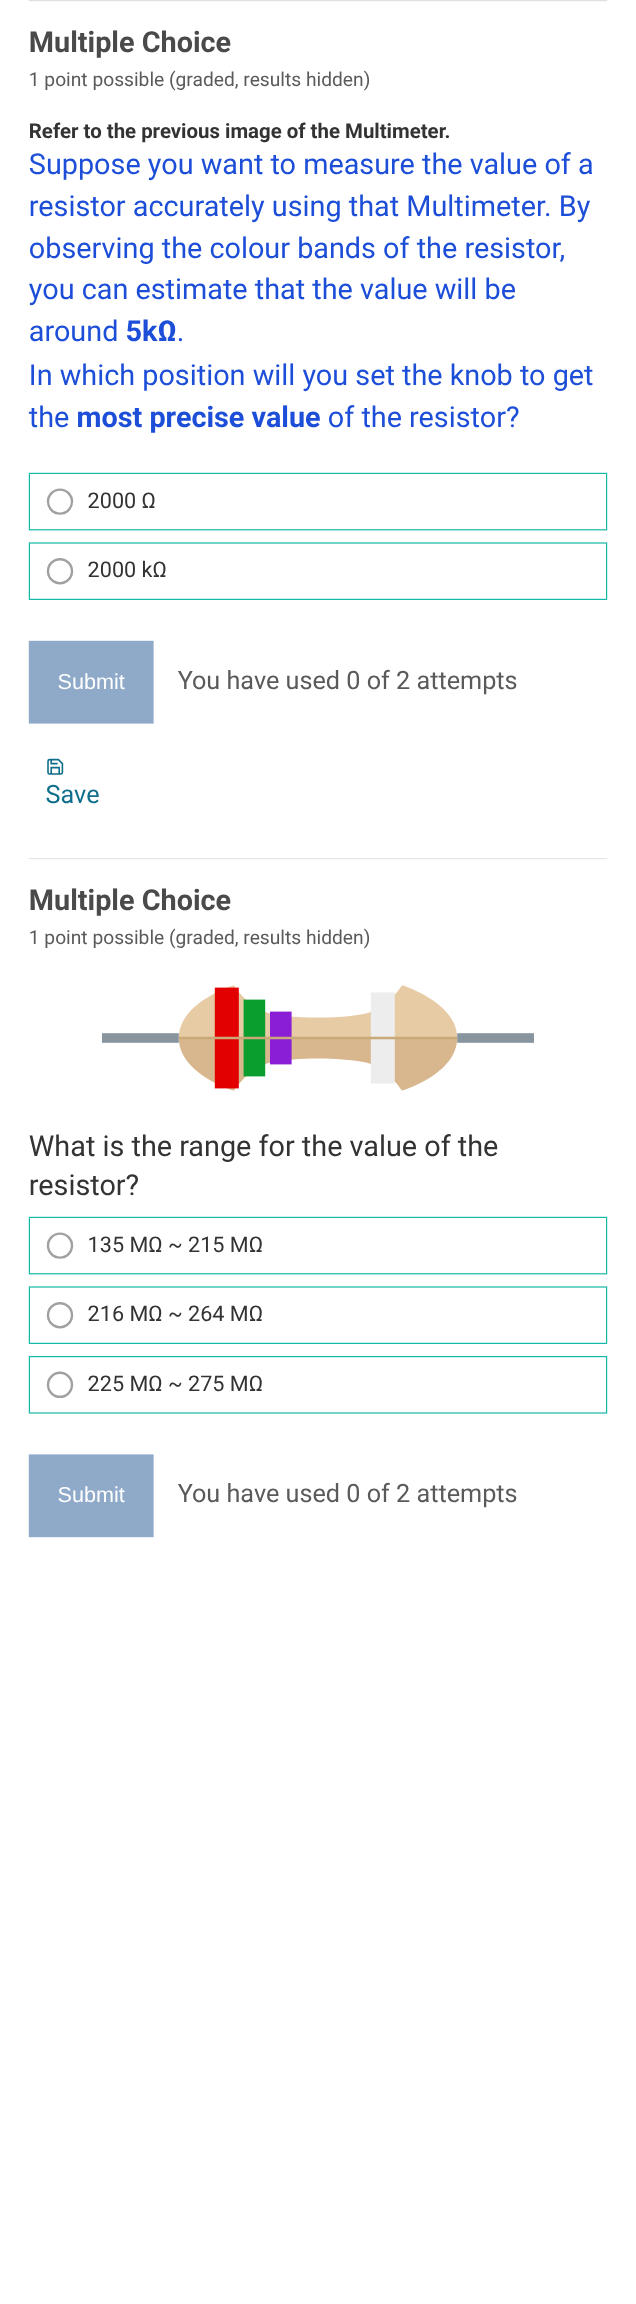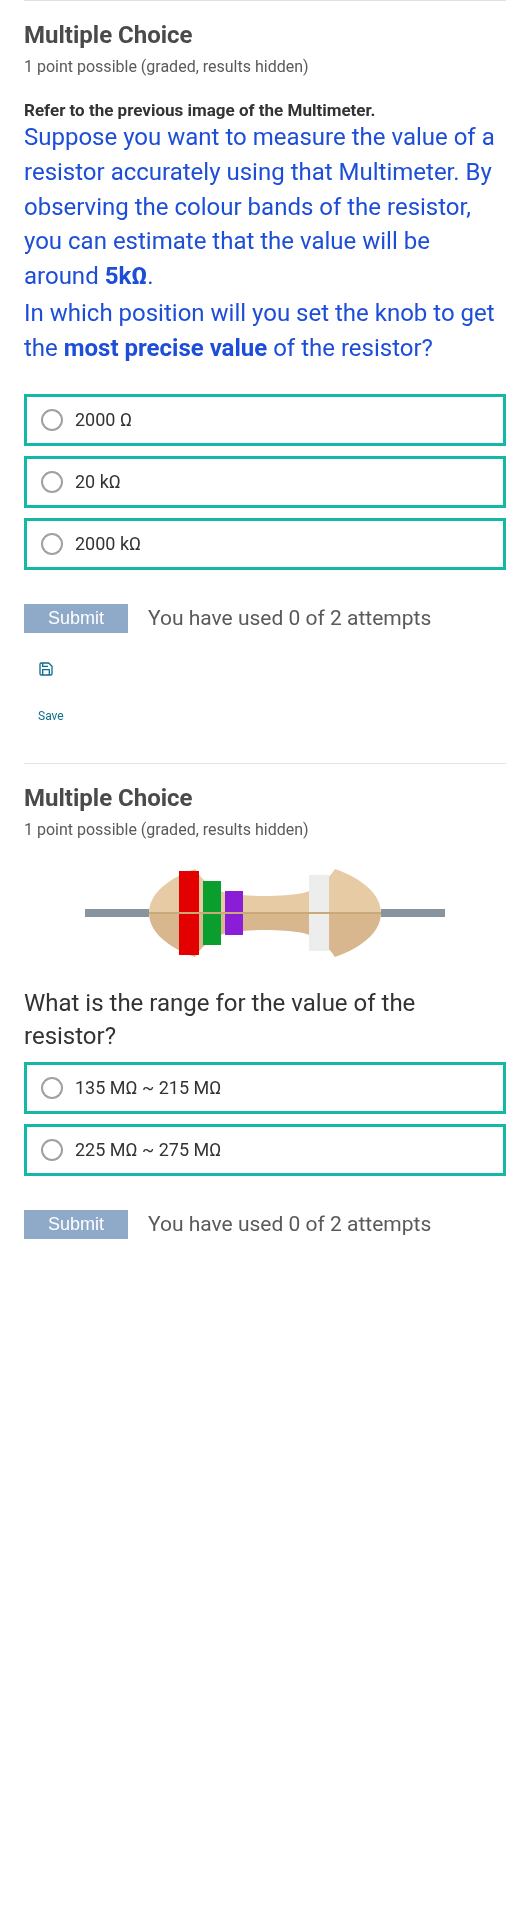--- a/index.html
+++ b/index.html
@@ -34,21 +34,21 @@
   .question-text {
     font-size: 24px;
     color: #1d4ed8;
     line-height: 1.45;
     margin-bottom: 28px;
   }
   .question-text p { margin-bottom: 2px; }
   .bold { font-weight: 700; }
   .options { margin-bottom: 34px; }
   .option {
-    border: 3px solid #14b8a6;
+    border: 1px solid #14b8a6;
     padding: 12px 14px;
     margin-bottom: 10px;
     display: flex;
     align-items: center;
     cursor: pointer;
     font-size: 18px;
     color: #333;
     background: #fff;
   }
   .radio {
@@ -61,21 +61,21 @@
   }
   .submit-row {
     display: flex;
     align-items: center;
     margin-bottom: 20px;
   }
   .submit-btn {
     background: #8fa9c9;
     color: #fff;
     border: none;
-    padding: 4px 24px;
+    padding: 24px 24px;
     font-size: 18px;
     cursor: pointer;
     margin-right: 20px;
   }
   .attempts {
     font-size: 21px;
     color: #5a5a5a;
   }
   .save-row {
     display: flex;
@@ -85,23 +85,22 @@
     color: #0f6e8c;
     cursor: pointer;
     width: fit-content;
   }
   .save-icon {
     width: 16px;
     height: 16px;
     margin-bottom: 4px;
   }
   .save-label {
-    font-size: 12px;
+    font-size: 21px;
     color: #0f6e8c;
-    margin-top: 28px;
   }
   .divider {
     border: none;
     border-top: 1px solid #e5e5e5;
     margin: 0 0 20px 0;
   }
   
   .resistor-wrap {
     display: flex;
     align-items: center;
@@ -143,24 +142,20 @@
     </p>
   </div>
 
   <div class="options">
     <label class="option">
       <span class="radio"></span>
       <span>2000 Ω</span>
     </label>
     <label class="option">
       <span class="radio"></span>
-      <span>20 kΩ</span>
-    </label>
-    <label class="option">
-      <span class="radio"></span>
       <span>2000 kΩ</span>
     </label>
   </div>
 
   <div class="submit-row">
     <button class="submit-btn">Submit</button>
     <span class="attempts">You have used 0 of 2 attempts</span>
   </div>
 
   <div class="save-row">
@@ -211,20 +206,24 @@
 
   <div class="question-text-2">What is the range for the value of the resistor?</div>
 
   <div class="options">
     <label class="option">
       <span class="radio"></span>
       <span>135 MΩ ~ 215 MΩ</span>
     </label>
     <label class="option">
       <span class="radio"></span>
+      <span>216 MΩ ~ 264 MΩ</span>
+    </label>
+    <label class="option">
+      <span class="radio"></span>
       <span>225 MΩ ~ 275 MΩ</span>
     </label>
   </div>
 
   <div class="submit-row">
     <button class="submit-btn">Submit</button>
     <span class="attempts">You have used 0 of 2 attempts</span>
   </div>
 </div>
 

